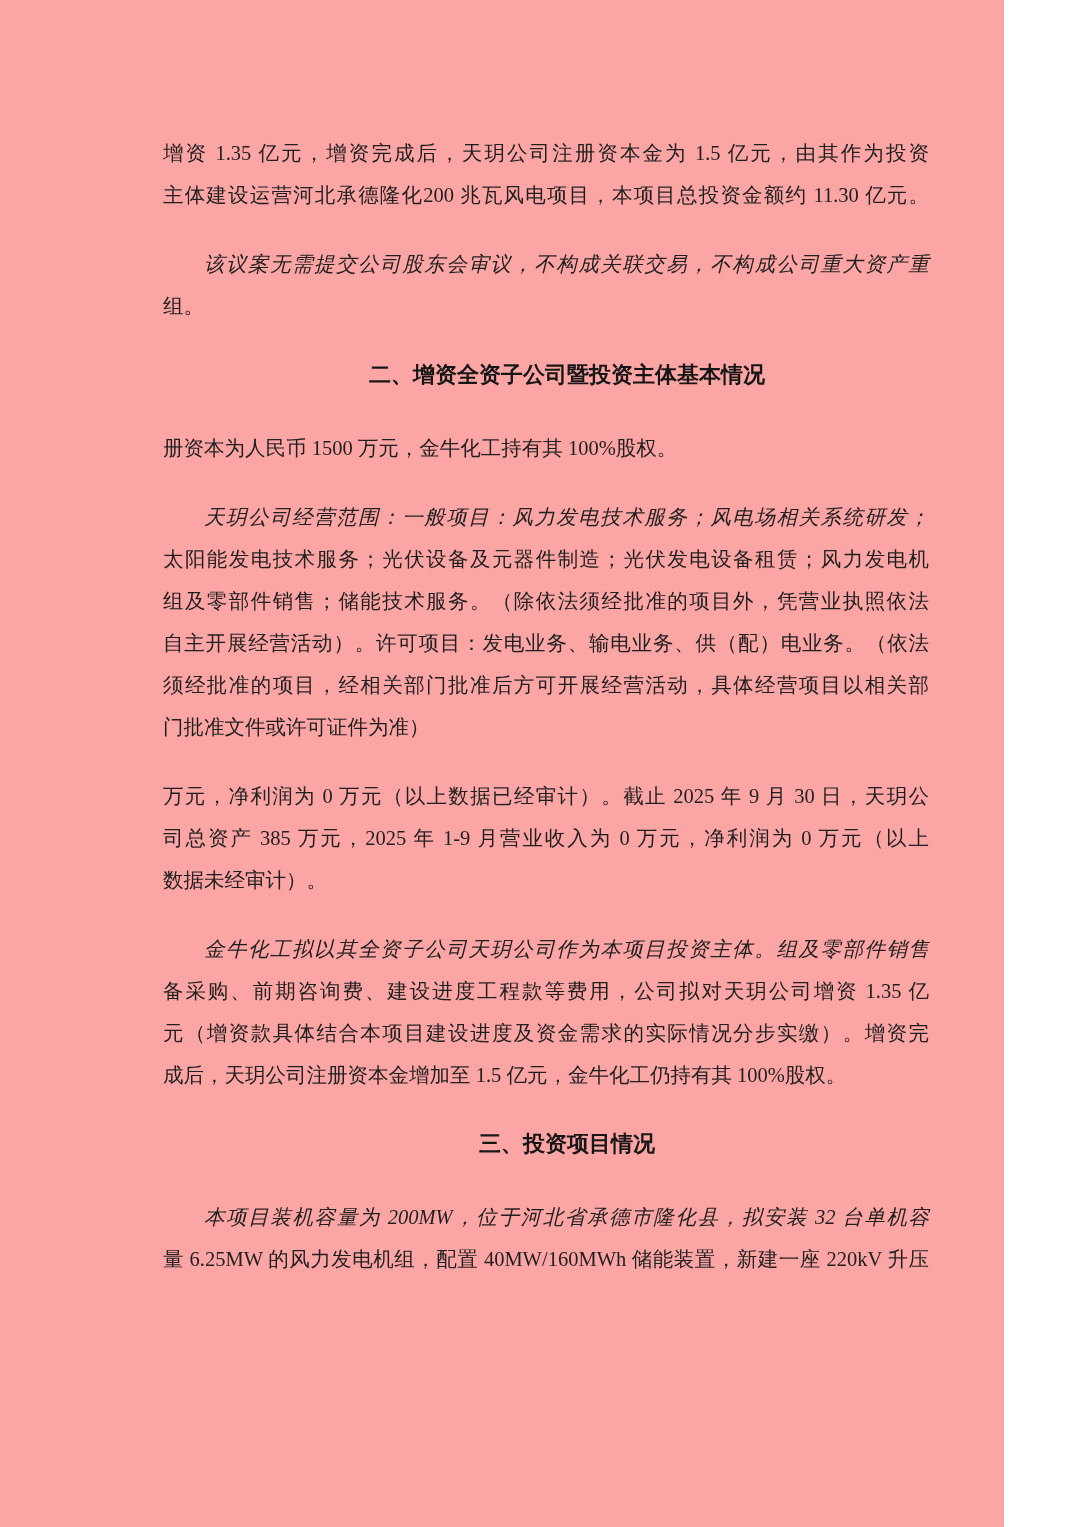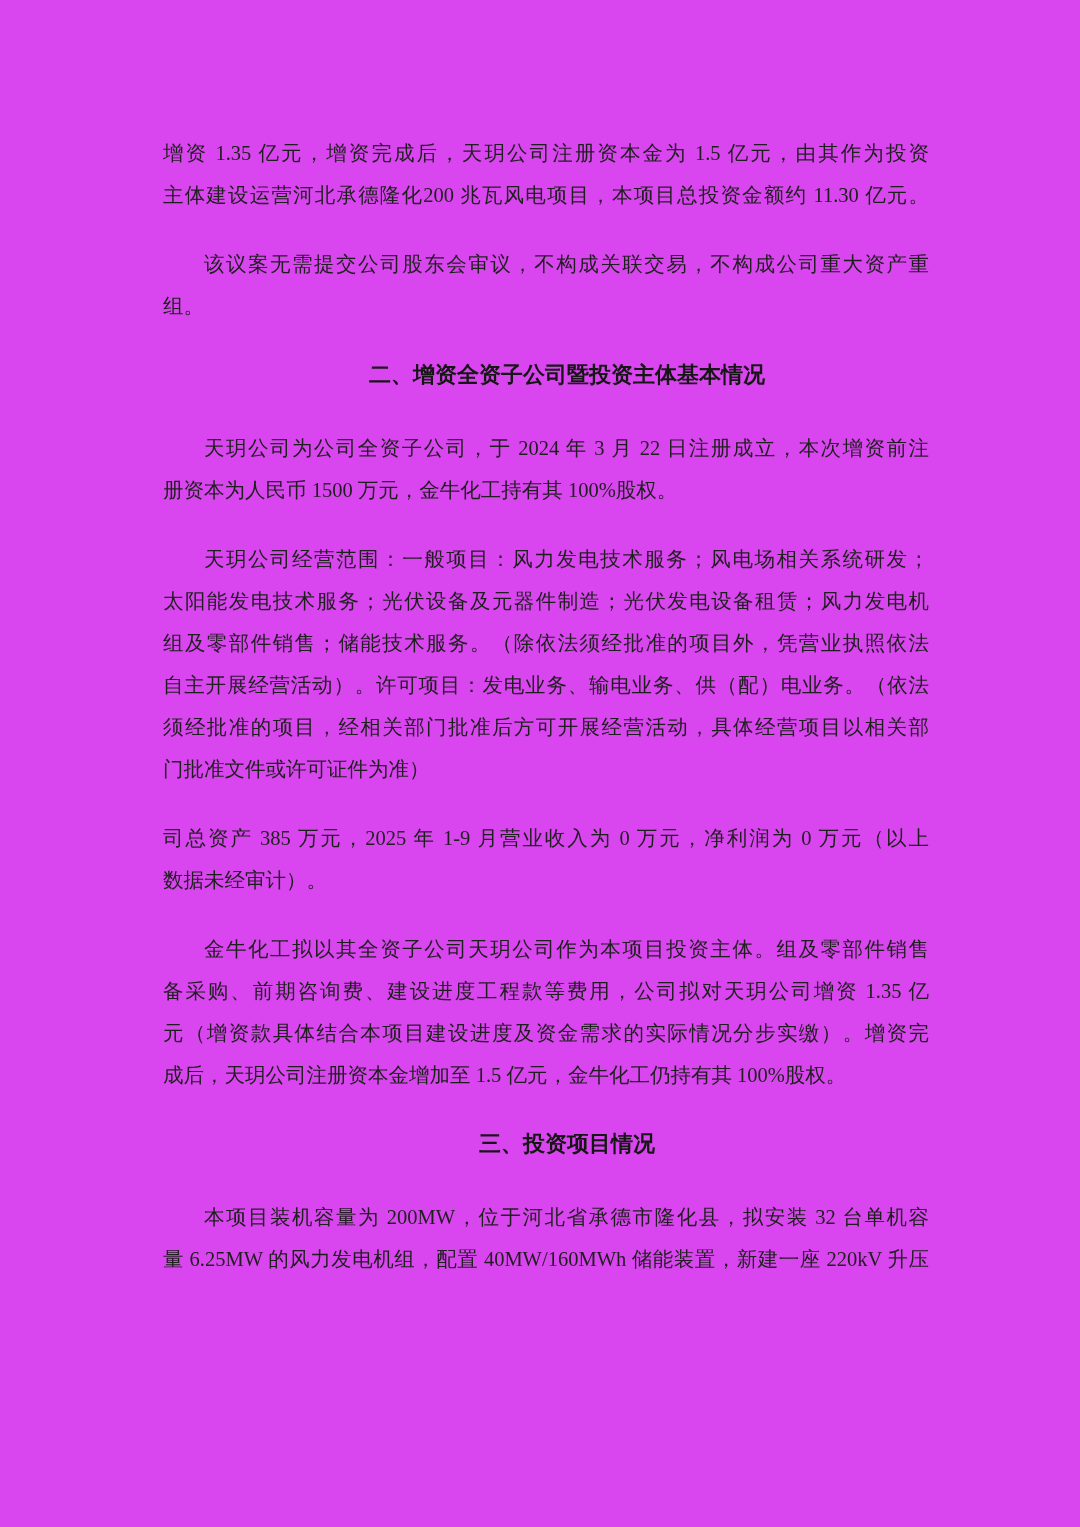--- a/index.html
+++ b/index.html
@@ -1,21 +1,21 @@
 <!DOCTYPE html>
 <html><head>
 <meta charset="utf-8">
 <style>
   * { margin: 0; padding: 0; box-sizing: border-box; }
   html, body { background: #ffffff; }
   .page {
     position: relative;
-    width: 1080px;
+    width: 1004px;
     height: 1527px;
-    background: #d946ef;
+    background: #fca5a5;
     overflow: hidden;
     font-family: "Liberation Serif", serif;
     color: #1f1f1f;
   }
   .doc-body {
     position: absolute;
     left: 163px;
     top: 132px;
     width: 766px;
   }
@@ -24,21 +24,21 @@
     font-size: 20.5px;
     line-height: 42px;
     text-align: left;
     white-space: normal;
     word-break: break-all;
   }
   .line.just {
     text-align: justify;
     text-align-last: justify;
   }
-  .line.indent { padding-left: 41px; }
+  .line.indent { padding-left: 41px; font-style: italic; }
   .heading {
     font-family: "Liberation Sans", sans-serif;
     font-weight: bold;
     font-size: 22px;
     line-height: 42px;
     padding-left: 42px;
     margin: 3px 0 31px 0;
     color: #161616;
     text-align: center;
   }
@@ -51,32 +51,32 @@
       <div class="paragraph">
         <div class="line just">增资 1.35 亿元，增资完成后，天玥公司注册资本金为 1.5 亿元，由其作为投资</div>
         <div class="line just">主体建设运营河北承德隆化200 兆瓦风电项目，本项目总投资金额约 11.30 亿元。</div>
       </div>
       <div class="paragraph">
         <div class="line just indent">该议案无需提交公司股东会审议，不构成关联交易，不构成公司重大资产重</div>
         <div class="line">组。</div>
       </div>
       <div class="heading">二、增资全资子公司暨投资主体基本情况</div>
       <div class="paragraph">
-        <div class="line just indent">天玥公司为公司全资子公司，于 2024 年 3 月 22 日注册成立，本次增资前注</div>
         <div class="line">册资本为人民币 1500 万元，金牛化工持有其 100%股权。</div>
       </div>
       <div class="paragraph">
         <div class="line just indent">天玥公司经营范围：一般项目：风力发电技术服务；风电场相关系统研发；</div>
         <div class="line just">太阳能发电技术服务；光伏设备及元器件制造；光伏发电设备租赁；风力发电机</div>
         <div class="line just">组及零部件销售；储能技术服务。（除依法须经批准的项目外，凭营业执照依法</div>
         <div class="line just">自主开展经营活动）。许可项目：发电业务、输电业务、供（配）电业务。（依法</div>
         <div class="line just">须经批准的项目，经相关部门批准后方可开展经营活动，具体经营项目以相关部</div>
         <div class="line">门批准文件或许可证件为准）</div>
       </div>
       <div class="paragraph">
+        <div class="line just">万元，净利润为 0 万元（以上数据已经审计）。截止 2025 年 9 月 30 日，天玥公</div>
         <div class="line just">司总资产 385 万元，2025 年 1-9 月营业收入为 0 万元，净利润为 0 万元（以上</div>
         <div class="line">数据未经审计）。</div>
       </div>
       <div class="paragraph">
         <div class="line just indent">金牛化工拟以其全资子公司天玥公司作为本项目投资主体。组及零部件销售</div>
         <div class="line just">备采购、前期咨询费、建设进度工程款等费用，公司拟对天玥公司增资 1.35 亿</div>
         <div class="line just">元（增资款具体结合本项目建设进度及资金需求的实际情况分步实缴）。增资完</div>
         <div class="line">成后，天玥公司注册资本金增加至 1.5 亿元，金牛化工仍持有其 100%股权。</div>
       </div>
       <div class="heading">三、投资项目情况</div>

